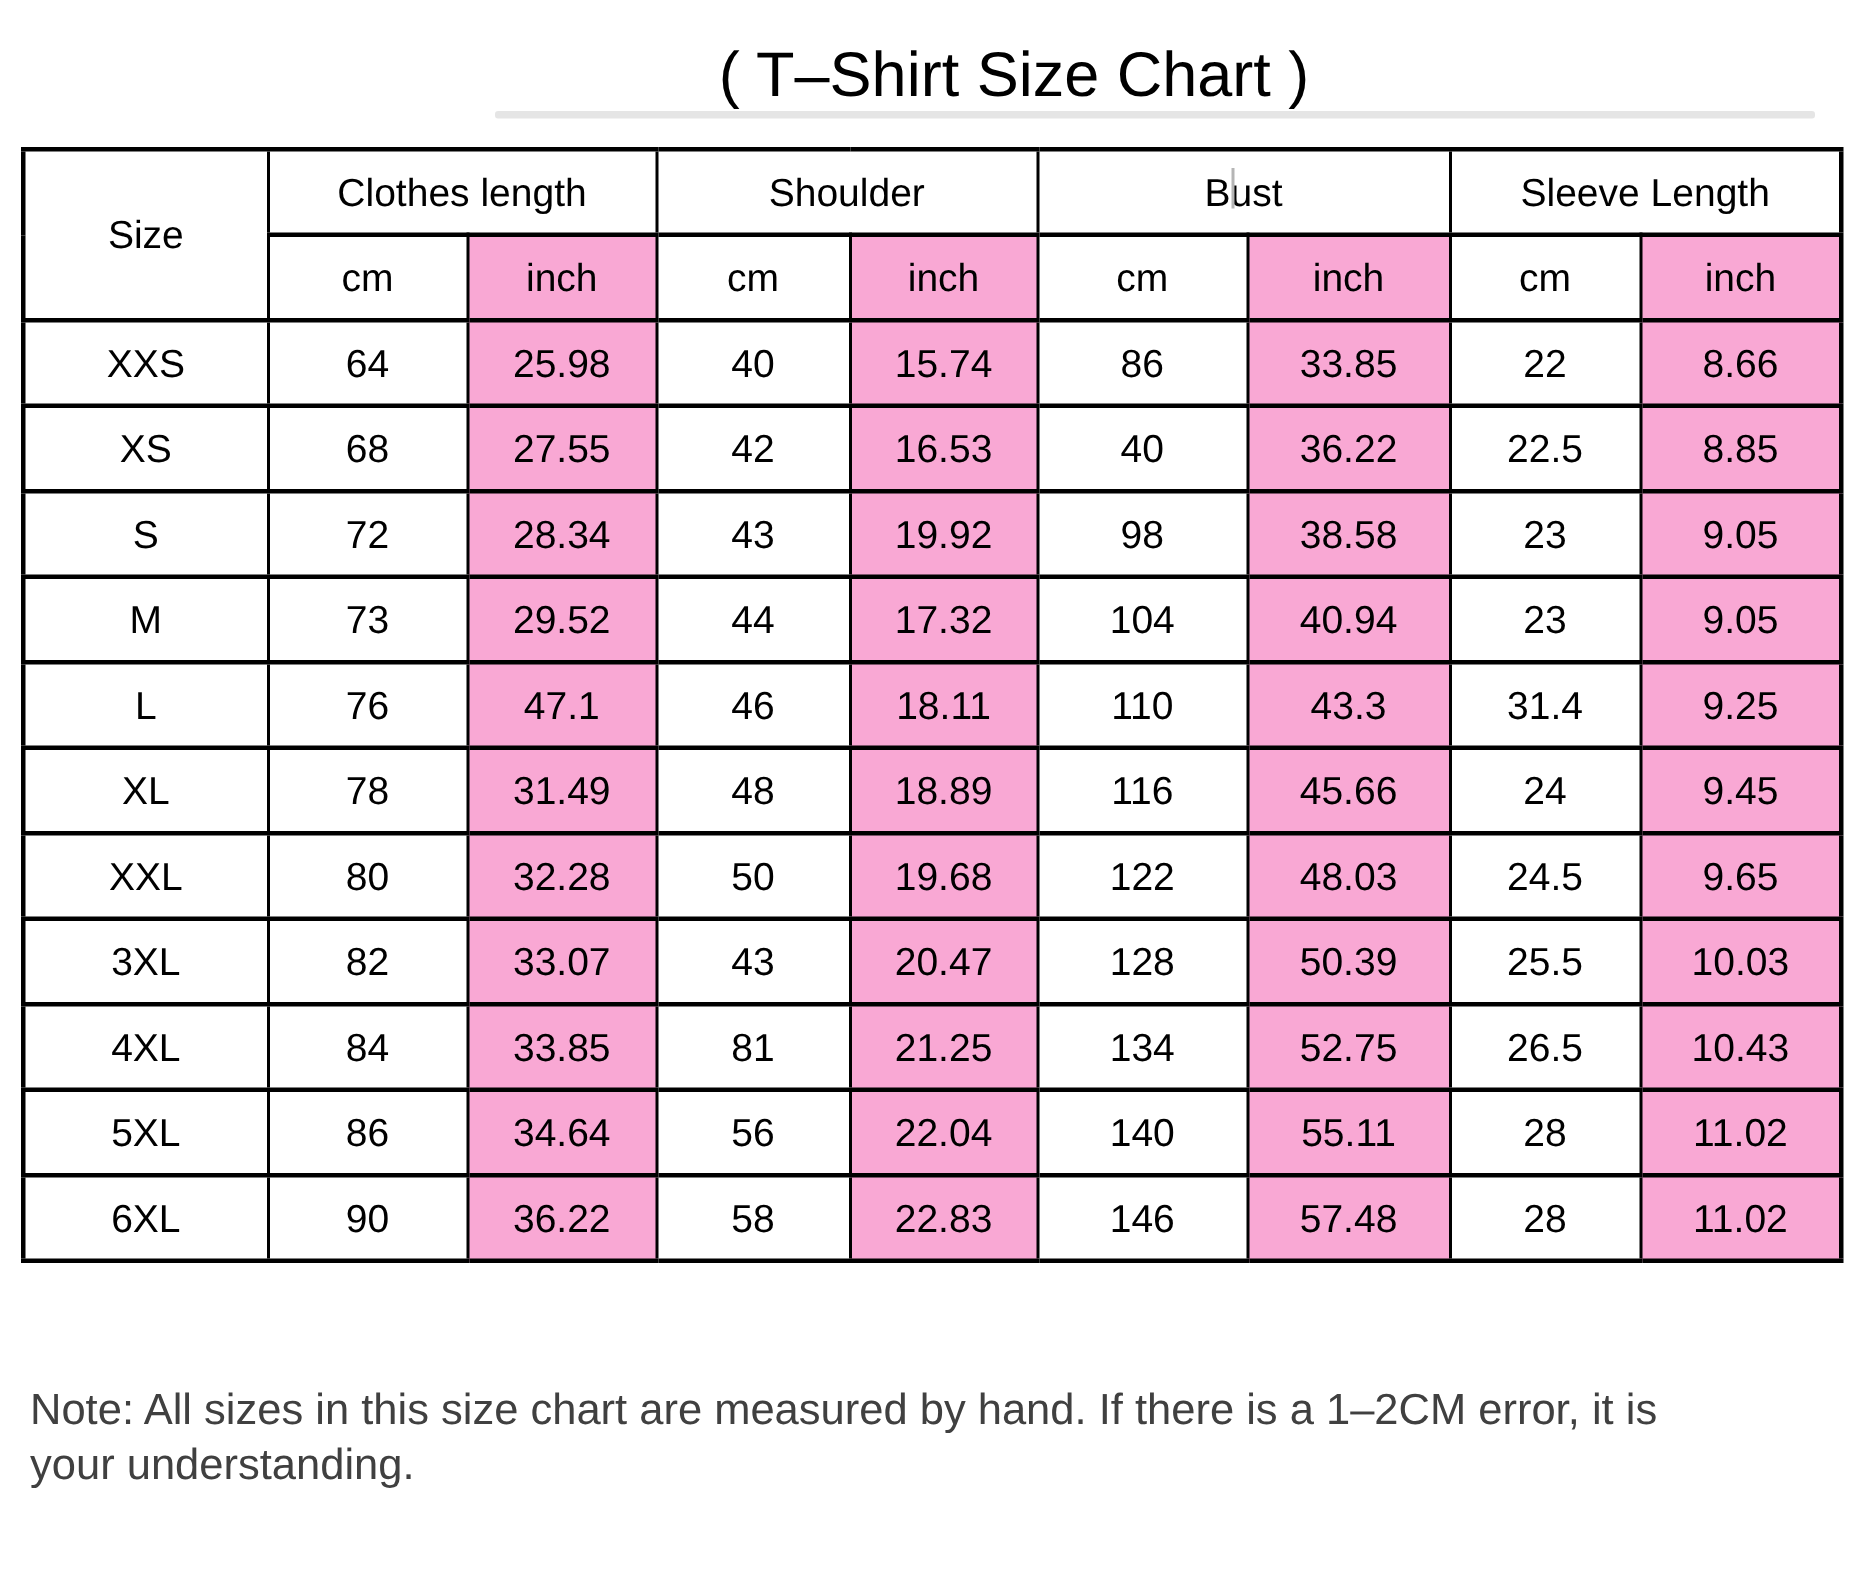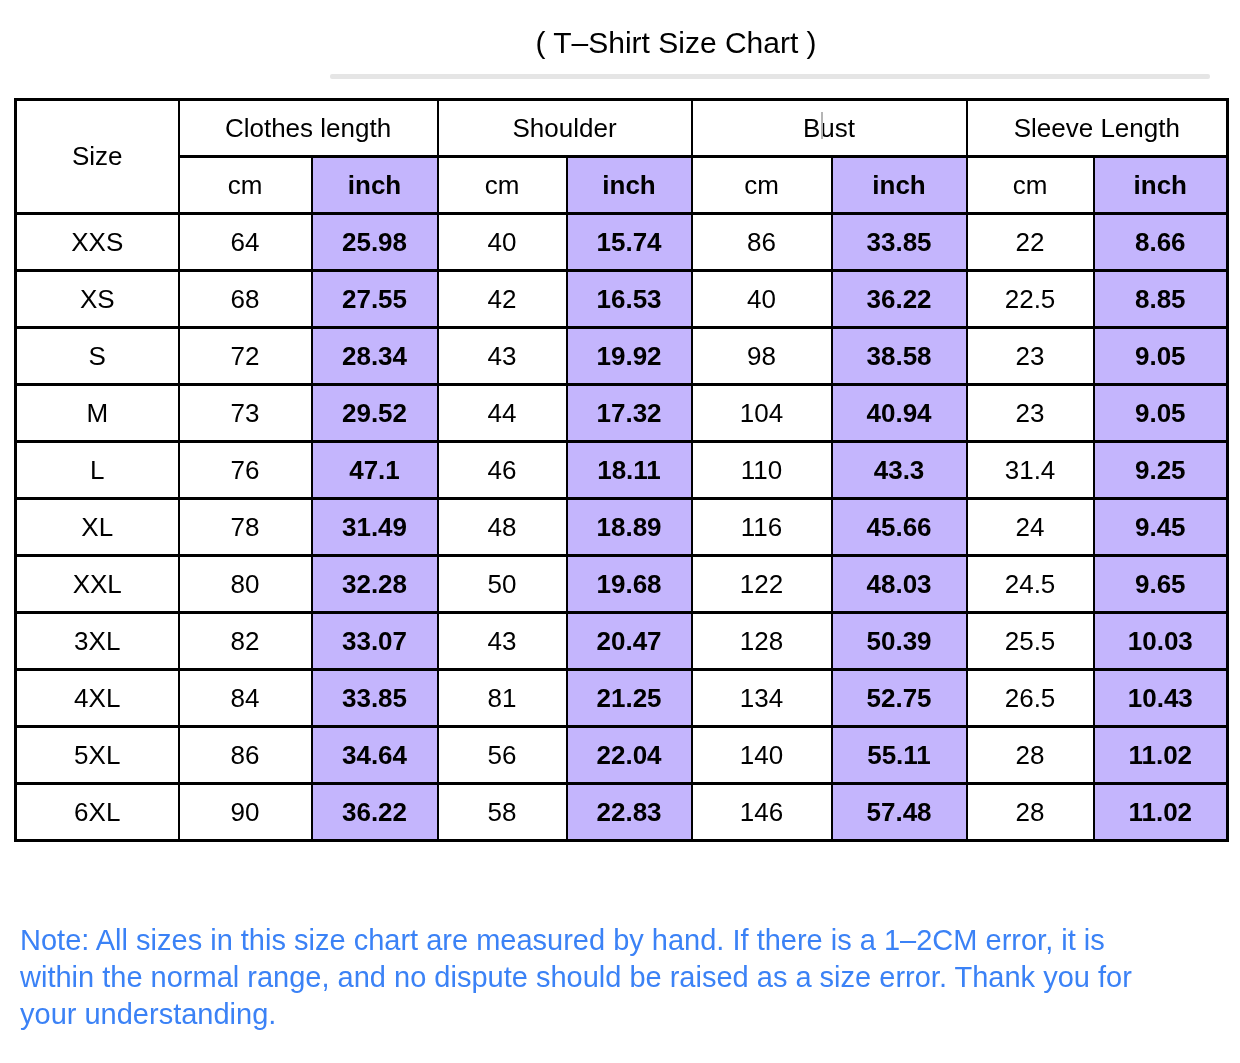--- a/index.html
+++ b/index.html
@@ -4,45 +4,45 @@
 <style>
   html,body{margin:0;padding:0;}
   body{
     width:1240px;height:1063px;position:relative;overflow:hidden;
     background:#ffffff;color:#000;
     font-family:"Liberation Sans",sans-serif;
   }
   .title{
     position:absolute;top:26px;left:0;width:1192px;box-sizing:border-box;
     padding-left:160px;text-align:center;
-    font-size:30px;font-weight:400;white-space:nowrap;
+    font-size:42px;font-weight:400;white-space:nowrap;
   }
   .smudge{
     position:absolute;left:330px;top:74px;width:880px;height:5px;
     background:#dcdcdc;opacity:.75;border-radius:2px;
   }
   table.size-chart{
     position:absolute;top:98px;left:14px;width:1212px;
     border-collapse:collapse;table-layout:fixed;
     border:3px solid #000;
   }
   .size-chart th,.size-chart td{
     border:2px solid #000;border-top-width:3px;border-bottom-width:3px;
     padding:0;text-align:center;vertical-align:middle;
     font-size:26px;font-weight:400;background:#fff;
   }
   .size-chart thead tr,.size-chart tbody tr{height:57px;}
-  .size-chart .inch{background:#c4b5fd;font-weight:bold;}
+  .size-chart .inch{background:#f9a8d4;}
   .tick{
     position:absolute;left:821px;top:112px;width:2px;height:27px;
     background:#b5b5b5;
   }
   .note{
     position:absolute;left:20px;top:922px;width:1190px;
-    color:#3b82f6;font-size:29px;line-height:37px;font-weight:400;
+    color:#404040;font-size:29px;line-height:37px;font-weight:400;
   }
 </style>
 </head>
 <body>
 
 <div class="title">( T–Shirt Size Chart )</div>
 <div class="smudge"></div>
 
 <table class="size-chart">
   <colgroup>
@@ -197,15 +197,14 @@
         <td>28</td>
         <td class="inch">11.02</td>
       </tr>
     </tbody>
 </table>
 
 <div class="tick"></div>
 
 <div class="note">
   <div>Note: All sizes in this size chart are measured by hand. If there is a 1–2CM error, it is</div>
-  <div>within the normal range, and no dispute should be raised as a size error. Thank you for</div>
   <div>your understanding.</div>
 </div>
 
 </body></html>

